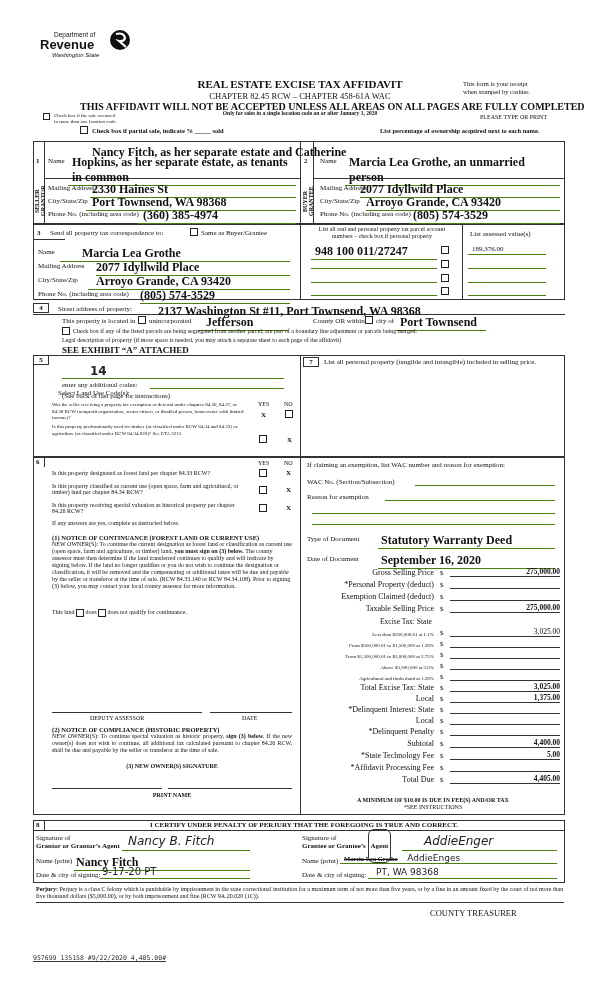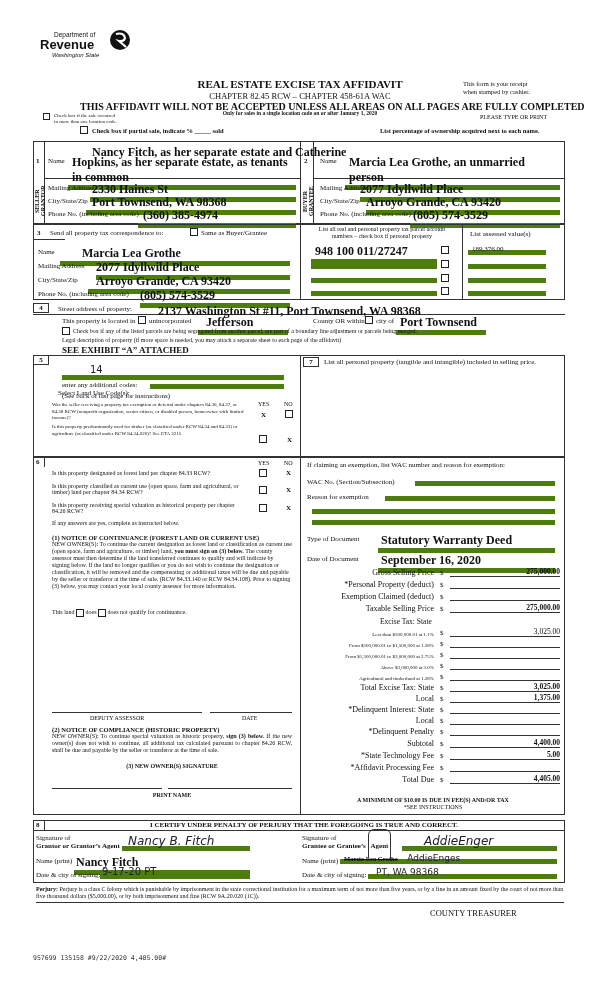--- a/index.html
+++ b/index.html
@@ -1,21 +1,21 @@
 <!DOCTYPE html>
 <html><head>
 <meta charset="utf-8">
 <style>
 *{box-sizing:border-box;margin:0;padding:0}
 html,body{width:600px;height:995px;background:#fff;overflow:hidden}
 body{font-family:"Liberation Serif","DejaVu Serif",serif;color:#111;position:relative;font-size:7px}
 .abs{position:absolute}
 .b{font-weight:bold}
 .cb{display:inline-block;width:8px;height:8px;border:1px solid #222;vertical-align:middle;background:#fff}
-.uline{border-bottom:5px solid #4d7c0f}
+.uline{border-bottom:1px solid #4d7c0f}
 .box{border:1px solid #333}
 .vl{position:absolute;border-left:1px solid #333}
 .hl{position:absolute;border-top:1px solid #333}
 .sm{font-size:6px}
 .xs{font-size:5px}
 .fill{font-weight:bold;font-size:12px}
 .hand{font-family:"DejaVu Sans",sans-serif;font-style:italic;font-size:12px;color:#222}
 .money{display:flex;align-items:flex-end;position:absolute;left:305px;width:255px}
 .money .lbl{width:135px;text-align:right;padding-right:6px}
 .money .dol{width:10px}
@@ -130,21 +130,21 @@
 <div class="abs fill uline" style="left:396px;top:315px;width:90px;padding-left:4px;">Port Townsend</div>
 <span class="abs cb" style="left:62px;top:327px;"></span>
 <div class="abs sm" style="left:73px;top:328px;">Check box if any of the listed parcels are being segregated from another parcel, are part of a boundary line adjustment or parcels being merged.</div>
 <div class="abs sm" style="left:62px;top:337px;">Legal description of property (if more space is needed, you may attach a separate sheet to each page of the affidavit)</div>
 <div class="abs b" style="left:62px;top:345px;font-size:9px;">SEE EXHIBIT “A” ATTACHED</div>
 
 <div class="abs box" style="left:33px;top:355px;width:532px;height:102px;"></div>
 <div class="vl" style="left:300px;top:355px;height:102px;"></div>
 <span class="abs num b" style="left:33px;top:355px;">5</span>
 <div class="abs" style="left:58px;top:357px;margin-top:32px;">Select Land Use Code(s):</div>
-<div class="abs uline hand" style="left:62px;top:364px;width:222px;padding-left:28px;font-size:10px;font-style:normal;">14</div>
+<div class="abs uline hand" style="left:62px;top:364px;width:222px;padding-left:28px;font-size:12px;font-style:normal;font-weight:bold;">14</div>
 <div class="abs" style="left:62px;top:381px;">enter any additional codes:</div>
 <div class="abs uline" style="left:150px;top:381px;width:134px;height:8px;"></div>
 <div class="abs" style="left:62px;top:392px;">(See back of last page for instructions)</div>
 <div class="abs sm" style="left:258px;top:401px;">YES</div>
 <div class="abs sm" style="left:284px;top:401px;">NO</div>
 <div class="abs xs" style="left:52px;top:402px;width:196px;line-height:6.5px;">Was the seller receiving a property tax exemption or deferral under chapters 84.36, 84.37, or 84.38 RCW (nonprofit organization, senior citizen, or disabled person, homeowner with limited income)?</div>
 <div class="abs b" style="left:261px;top:411px;">X</div>
 <span class="abs cb" style="left:285px;top:410px;"></span>
 <div class="abs xs" style="left:52px;top:424px;width:196px;line-height:6.5px;">Is this property predominantly used for timber (as classified under RCW 84.34 and 84.33) or agriculture (as classified under RCW 84.34.020)? See ETA 3215</div>
 <span class="abs cb" style="left:259px;top:435px;"></span>
@@ -329,13 +329,13 @@
   <span class="hand" style="font-size:9px;font-style:normal;margin-left:8px;">AddieEnges</span>
 </div>
 <div class="abs" style="left:302px;top:871px;">Date &amp; city of signing:</div>
 <div class="abs hand uline" style="left:368px;top:867px;width:189px;height:12px;font-size:9px;font-style:normal;padding-left:8px;">PT, WA 98368</div>
 
 <div class="abs sm" style="left:36px;top:886px;width:528px;line-height:7px;border-bottom:1px solid #333;padding-bottom:2px;">
   <b>Perjury:</b> <span>Perjury is a class C felony which is punishable by imprisonment in the state correctional institution for a maximum term of not more than five years, or by a fine in an amount fixed by the court of not more than five thousand dollars ($5,000.00), or by both imprisonment and fine (RCW 9A.20.020 (1C)).</span>
 </div>
 <div class="abs" style="left:430px;top:908px;font-size:8.5px;">COUNTY TREASURER</div>
 
-<div class="abs" style="left:33px;top:954px;font-family:'DejaVu Sans Mono',monospace;font-size:6.5px;color:#333;">957699 135158 #9/22/2020 4,405.00#</div>
+<div class="abs" style="left:33px;top:954px;font-family:'DejaVu Sans Mono',monospace;font-size:6.5px;color:#333;text-decoration:underline;">957699 135158 #9/22/2020 4,405.00#</div>
 
 </body></html>

